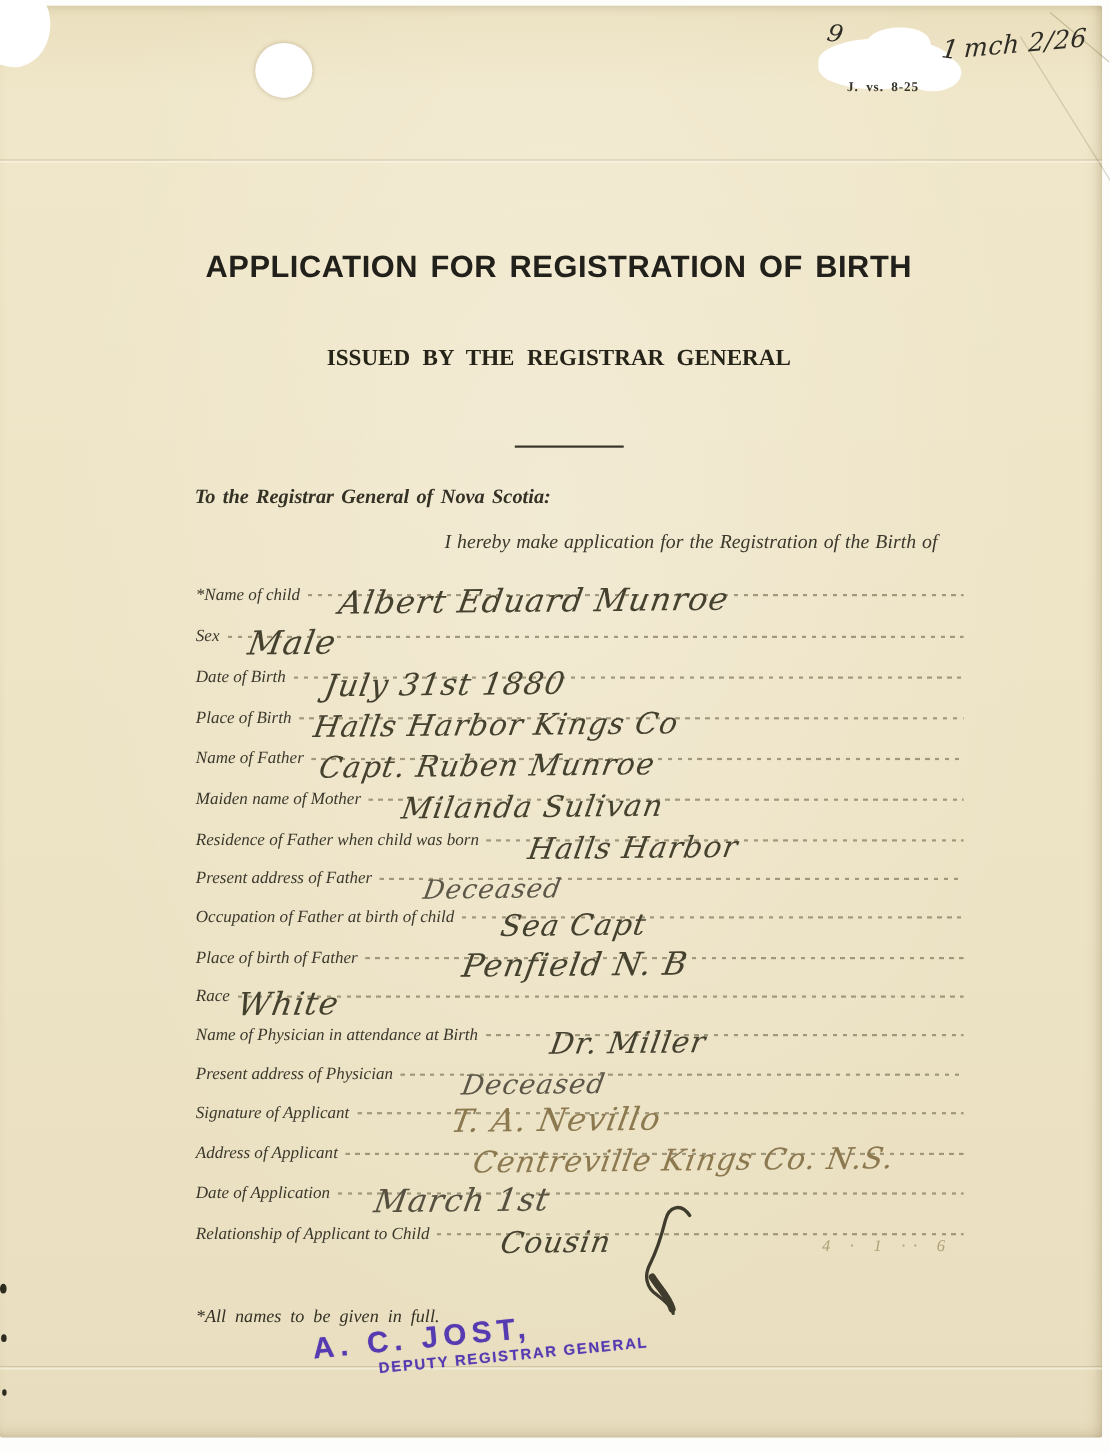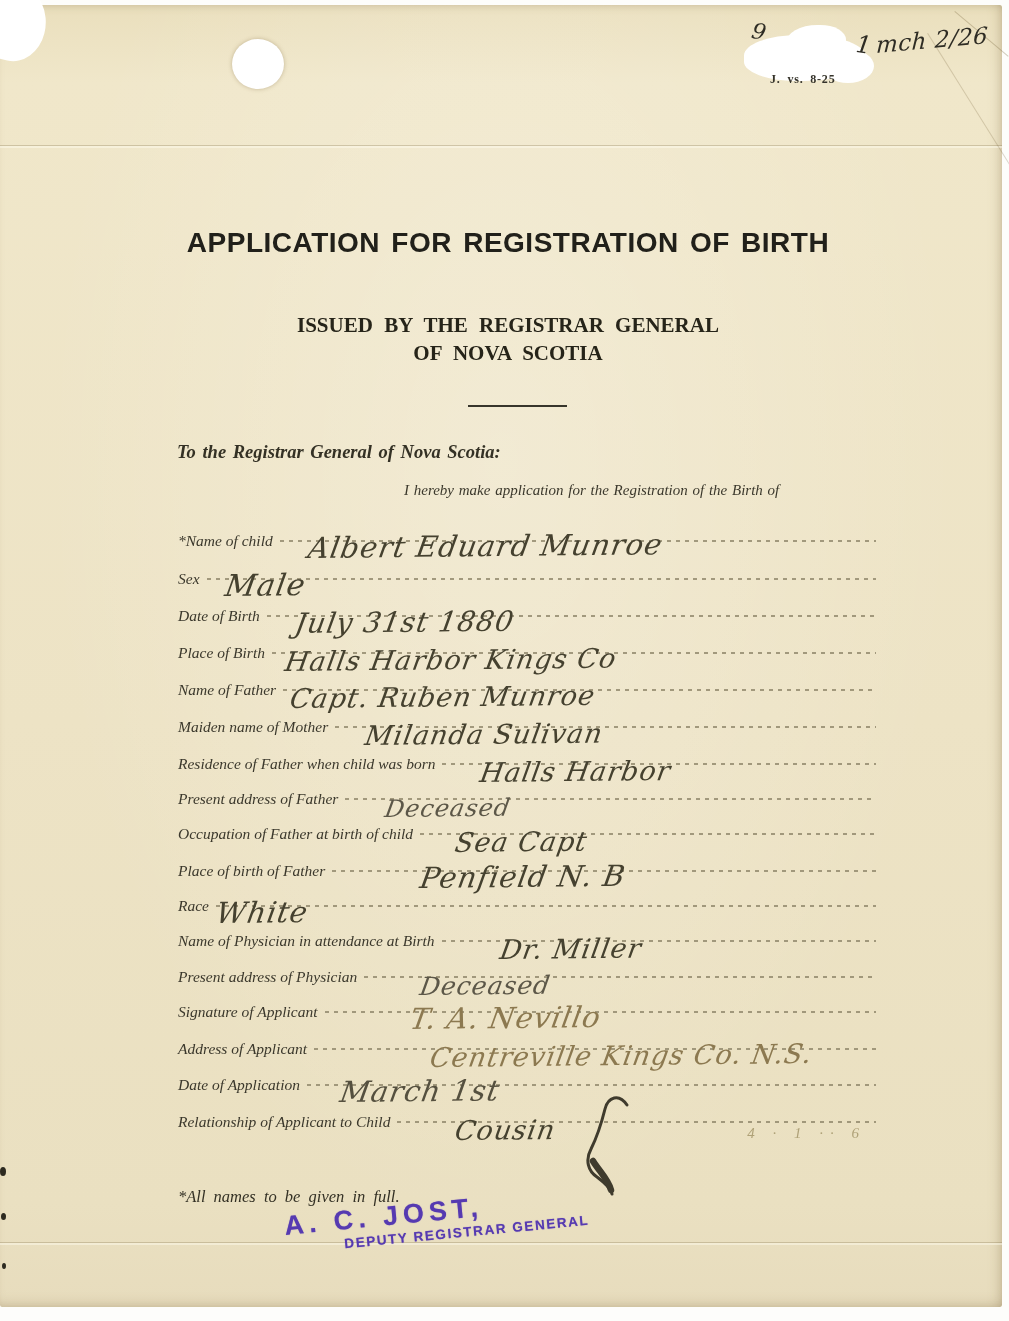--- a/index.html
+++ b/index.html
@@ -27,21 +27,21 @@
   
   .hdr{position:absolute;left:14px;width:988px;text-align:center;color:#22211a;}
   .title{top:222px;font-family:"Liberation Sans",sans-serif;font-weight:700;font-size:28px;
          letter-spacing:.5px;word-spacing:3px;color:#21201a;}
   .subtitle{top:278px;font-family:"Liberation Sans",sans-serif;font-weight:700;font-size:12px;
             letter-spacing:.6px;color:#2a281f;}
   .issued{top:306px;font-weight:700;font-size:21px;line-height:28px;word-spacing:6px;color:#262419;}
   .rule{position:absolute;left:468px;top:400px;width:99px;height:2px;background:#37352b;}
   .salutation{position:absolute;left:177px;top:437px;font-style:italic;font-weight:600;font-size:18.5px;
               word-spacing:2px;color:#343125;}
-  .intro{position:absolute;left:404px;top:477px;font-style:italic;font-size:15px;word-spacing:1px;color:#3b382c;}
+  .intro{position:absolute;left:404px;top:477px;font-style:italic;font-size:18px;word-spacing:1px;color:#3b382c;}
   
   .row{position:absolute;left:178px;right:126px;height:34px;display:flex;align-items:center;}
   .flabel{font-style:italic;font-size:15.5px;color:#3b382c;white-space:nowrap;padding-right:7px;
           padding-bottom:2px;line-height:1;}
   .fline{flex:1;height:2px;margin-bottom:3px;
          background:repeating-linear-gradient(90deg,#8e8569 0 4px,transparent 4px 9px);opacity:.8;}
   .hand{position:absolute;bottom:-4px;font-family:"DejaVu Serif",serif;font-style:italic;font-size:27px;
         color:#45412f;white-space:nowrap;transform:skewX(-10deg) rotate(-.6deg);transform-origin:left bottom;
         letter-spacing:1px;line-height:1;}
   .ink-faded{color:#5c5748;}
@@ -88,21 +88,20 @@
     <div class="speck" style="left:2px;top:1258px;width:4px;height:6px"></div>
 
     <span class="corner-char">9</span>
     <span class="corner-slash">1</span>
     <span class="corner-note">mch 2/26</span>
     <span class="form-number">J. vs. 8-25</span>
 
     <div class="hdr title">APPLICATION FOR REGISTRATION OF BIRTH</div>
     <div class="hdr issued" style="top:306px">
       <div>ISSUED BY THE REGISTRAR GENERAL</div>
-      <div>OF NOVA SCOTIA</div>
     </div>
     <div class="rule"></div>
 
     <div class="salutation">To the Registrar General of Nova Scotia:</div>
     <div class="intro">I hereby make application for the Registration of the Birth of</div>
 
     <div class="row" style="top:520px">
       <span class="flabel">*Name of child</span>
       <span class="fline"></span>
       <span class="hand" style="left:128px;font-size:29px">Albert Eduard Munroe</span>

